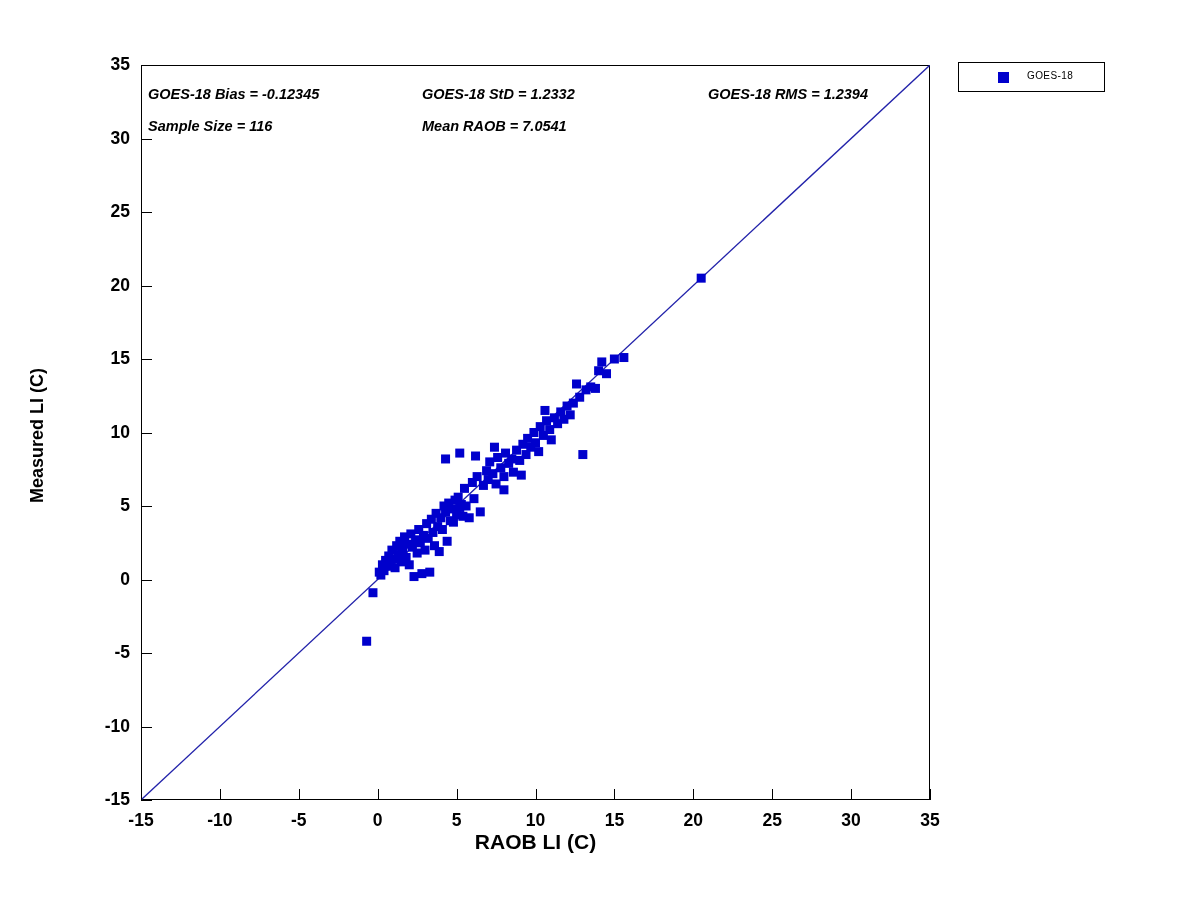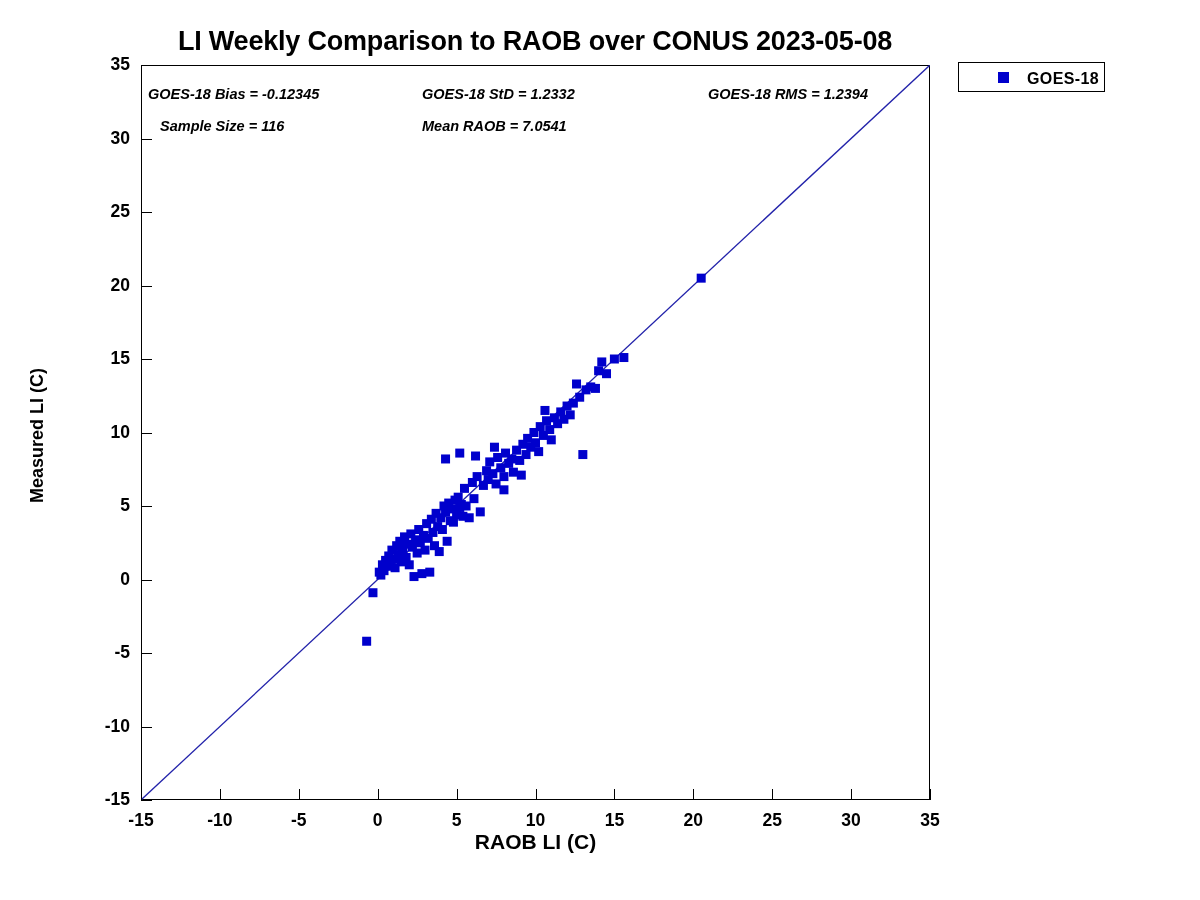--- a/index.html
+++ b/index.html
@@ -36,21 +36,21 @@
     position: absolute;
     font-size: 14.5px;
     font-weight: bold;
     color: #000000;
     white-space: nowrap;
     font-style: italic;
   }
   #stat-bias  { left: 148px; top: 86px; }
   #stat-std   { left: 422px; top: 86px; }
   #stat-rms   { left: 708px; top: 86px; }
-  #stat-n     { left: 160px; top: 118px; }
+  #stat-n     { left: 148px; top: 118px; }
   #stat-mean  { left: 422px; top: 118px; }
 
   #plot-frame {
     position: absolute;
     left: 141px;
     top: 65px;
     width: 789px;
     height: 735px;
     border: 1.6px solid #000000;
     box-sizing: border-box;
@@ -131,34 +131,33 @@
     left: 39px;
     top: 9px;
     width: 11px;
     height: 11px;
     background: #0000CC;
   }
   #legend-label {
     position: absolute;
     left: 68px;
     top: 7px;
-    font-size: 16px;
-    font-weight: bold;
+    font-size: 10px;
+    font-weight: normal;
     color: #000000;
     letter-spacing: 0.4px;
     white-space: nowrap;
     text-align: right;
   }
 </style>
 </head>
 <body>
 
 <div id="chart-root">
 
-  <div class="chart-title">LI Weekly Comparison to RAOB over CONUS 2023-05-08</div>
 
   <div class="stat-text" id="stat-bias">GOES-18 Bias = -0.12345</div>
   <div class="stat-text" id="stat-std">GOES-18 StD = 1.2332</div>
   <div class="stat-text" id="stat-rms">GOES-18 RMS = 1.2394</div>
   <div class="stat-text" id="stat-n">Sample Size = 116</div>
   <div class="stat-text" id="stat-mean">Mean RAOB = 7.0541</div>
 
   <div id="plot-frame"></div>
 
   <svg id="plot-svg" viewBox="0 0 789 735" preserveAspectRatio="none">

